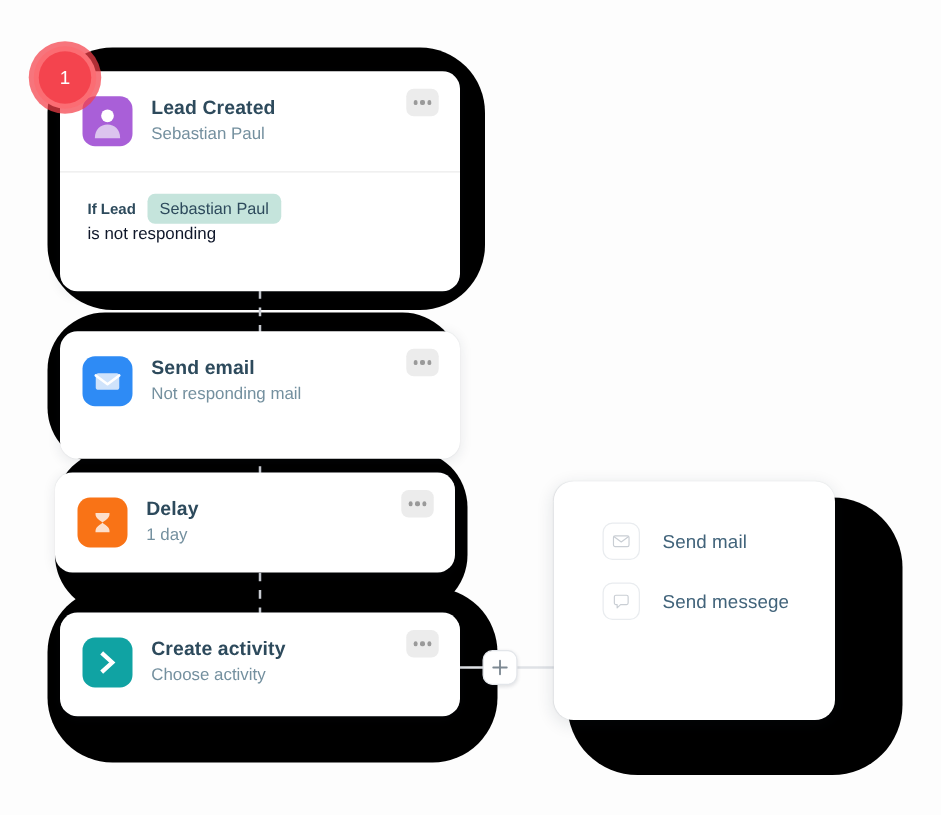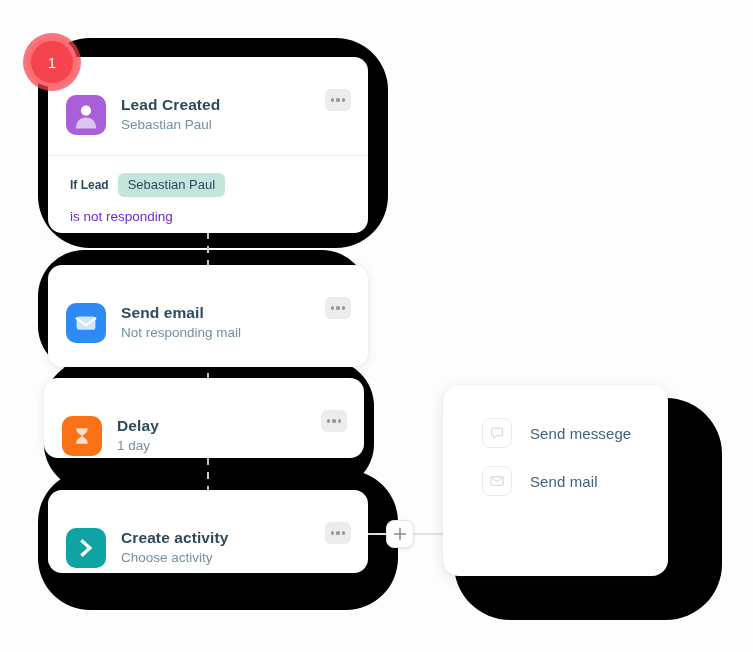--- a/index.html
+++ b/index.html
@@ -89,21 +89,20 @@
   .card-email    { left: 48px; top: 265px; width: 320px; height: 102px; }
   .card-delay    { left: 44px; top: 378px; width: 320px; height: 80px; }
   .card-activity { left: 48px; top: 490px; width: 320px; height: 83px; }
 
   .card-head {
     display: flex;
     align-items: center;
     padding: 16px 18px;
     position: relative;
     height: 80px;
-    margin-top: 18px;
   }
 
   .icon-tile {
     width: 40px;
     height: 40px;
     border-radius: 10px;
     flex: 0 0 40px;
     display: flex;
     align-items: center;
     justify-content: center;
@@ -179,23 +178,22 @@
   .cond-chip {
     background: #c5e4dc;
     color: #2d4a5c;
     font-size: 13px;
     font-weight: 400;
     padding: 4px 10px 5px;
     border-radius: 6px;
     white-space: nowrap;
   }
   .cond-second {
-    margin-top: 12px;
     font-size: 13.5px;
-    color: #6d28d9;
+    color: #0f172a;
     font-weight: 400;
     white-space: nowrap;
   }
 
   
   .badge-wrap {
     position: absolute;
     left: 23px;
     top: 33px;
     width: 58px;
@@ -388,30 +386,30 @@
     <div class="badge-ring"></div>
     <div class="badge-ring2"></div>
     <div class="badge-core">1</div>
   </div>
 
   <div class="action-panel">
 
     <div class="action-item">
       <span class="action-icon">
         <svg width="16" height="16" viewBox="0 0 18 18">
-          <path d="M4.2 3.6 H13.8 C14.6 3.6 15.2 4.2 15.2 5.0 V10.6 C15.2 11.4 14.6 12.0 13.8 12.0 H8.4 L5.3 15.0 V12.0 H4.2 C3.4 12.0 2.8 11.4 2.8 10.6 V5.0 C2.8 4.2 3.4 3.6 4.2 3.6 Z" fill="none" stroke="#c9ced4" stroke-width="1.05" stroke-linejoin="round"></path>
+          <rect x="2" y="4.2" width="14" height="9.6" rx="1.5" fill="none" stroke="#c9ced4" stroke-width="1.05"></rect>
+          <path d="M2.6 5 L9 9.7 L15.4 5" fill="none" stroke="#c9ced4" stroke-width="1.05" stroke-linejoin="round" stroke-linecap="round"></path>
         </svg>
       </span>
-      <span class="action-label">Send messege</span>
+      <span class="action-label">Send mail</span>
     </div>
 
     <div class="action-item">
       <span class="action-icon">
         <svg width="16" height="16" viewBox="0 0 18 18">
-          <rect x="2" y="4.2" width="14" height="9.6" rx="1.5" fill="none" stroke="#c9ced4" stroke-width="1.05"></rect>
-          <path d="M2.6 5 L9 9.7 L15.4 5" fill="none" stroke="#c9ced4" stroke-width="1.05" stroke-linejoin="round" stroke-linecap="round"></path>
+          <path d="M4.2 3.6 H13.8 C14.6 3.6 15.2 4.2 15.2 5.0 V10.6 C15.2 11.4 14.6 12.0 13.8 12.0 H8.4 L5.3 15.0 V12.0 H4.2 C3.4 12.0 2.8 11.4 2.8 10.6 V5.0 C2.8 4.2 3.4 3.6 4.2 3.6 Z" fill="none" stroke="#c9ced4" stroke-width="1.05" stroke-linejoin="round"></path>
         </svg>
       </span>
-      <span class="action-label">Send mail</span>
+      <span class="action-label">Send messege</span>
     </div>
   </div>
 
 </div>
 
 </body></html>

